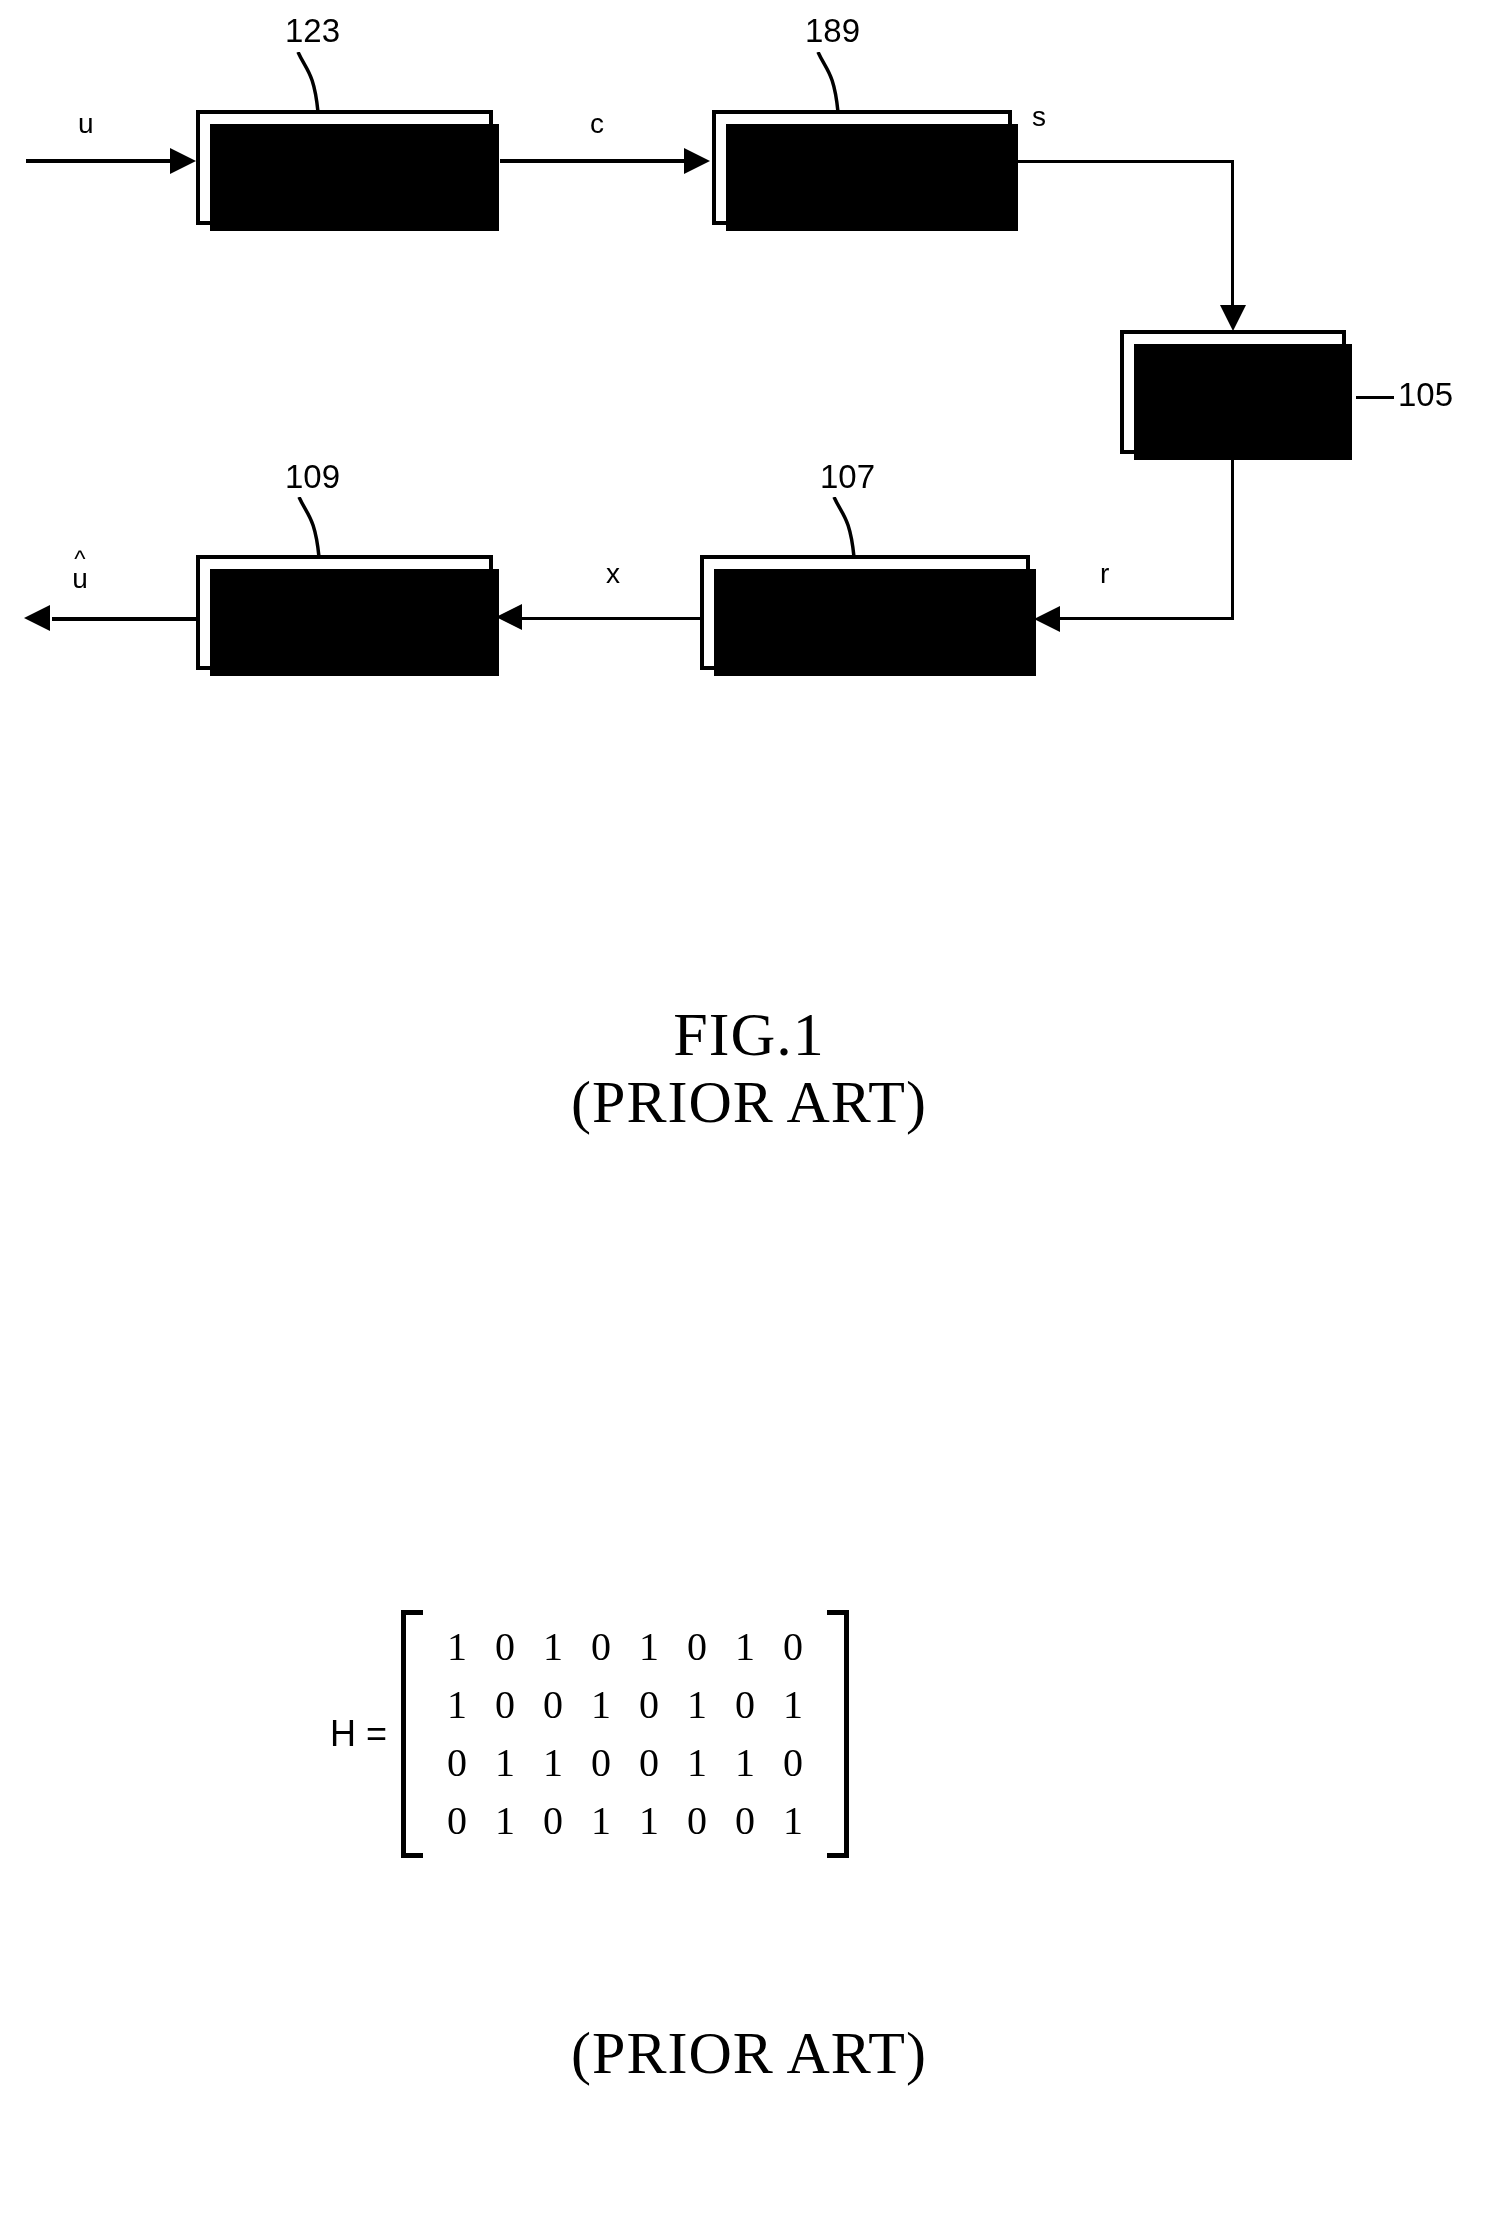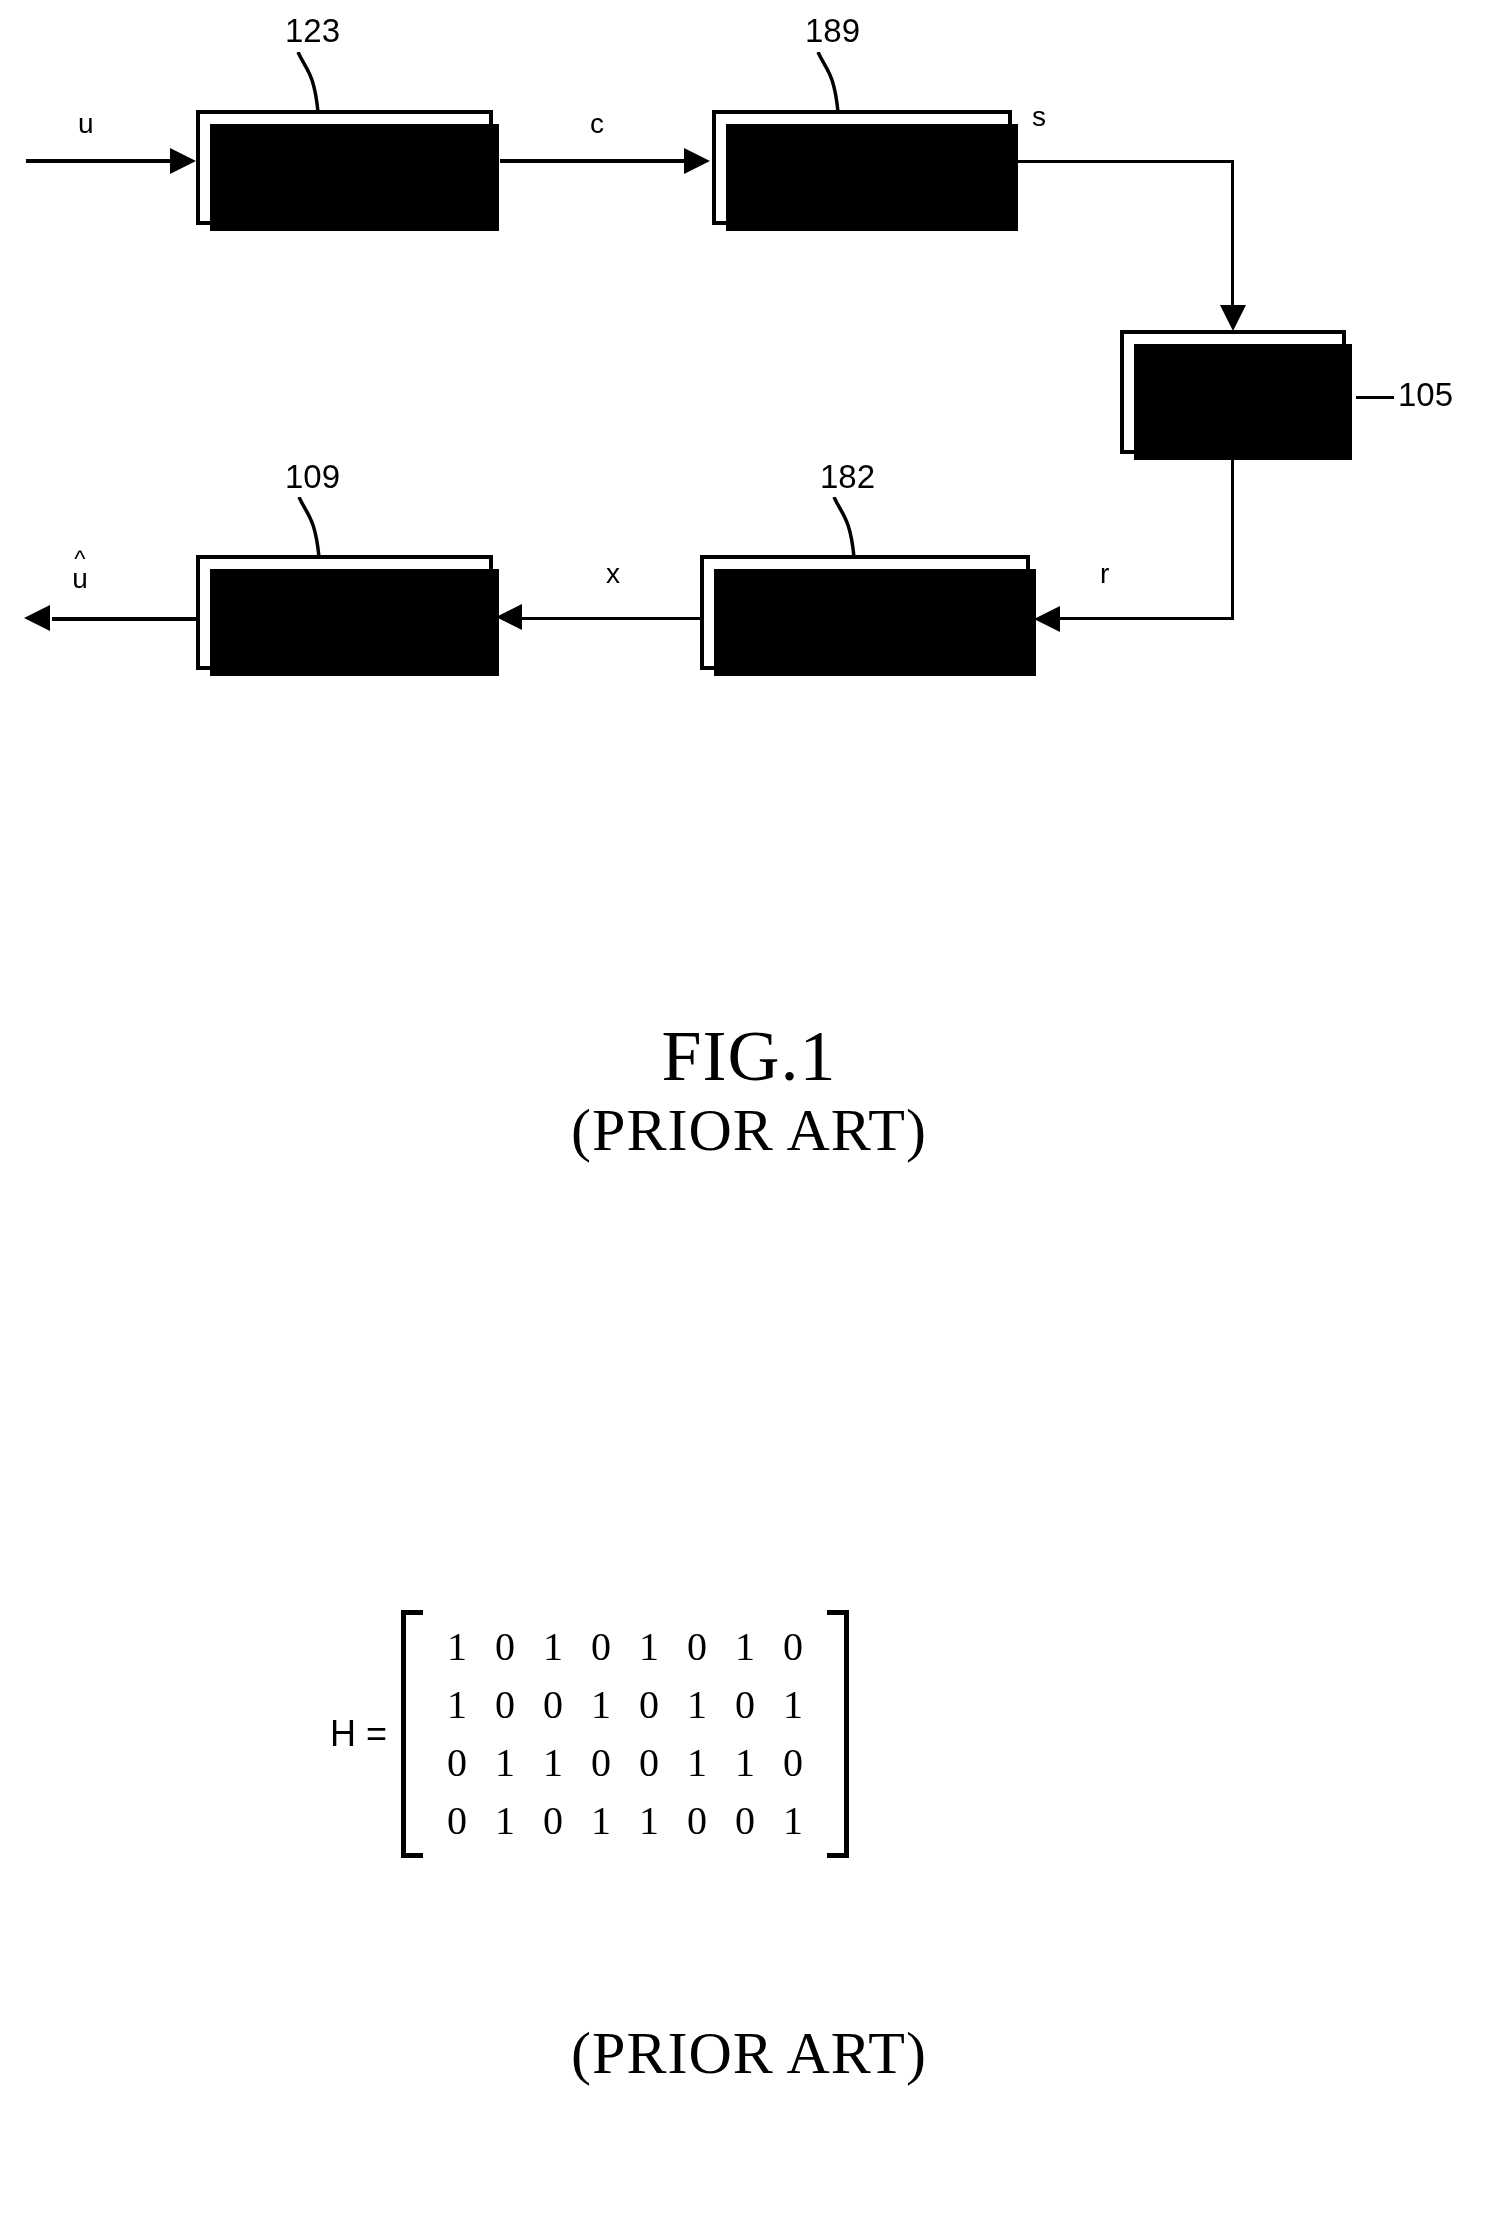--- a/index.html
+++ b/index.html
@@ -146,21 +146,21 @@
 
   
   .figcap {
     position: absolute;
     width: 100%;
     text-align: center;
     font-family: "Liberation Serif", serif;
     color: #000;
     line-height: 1.12;
   }
-  .figcap .l1 { display: block; font-size: 72px; letter-spacing: 1px; margin-top: 16px; }
+  .figcap .l1 { display: block; font-size: 62px; letter-spacing: 1px; }
   .figcap .l2 { display: block; font-size: 60px; letter-spacing: 1px; }
 
   
   .matrix-wrap {
     position: absolute;
     display: flex;
     align-items: center;
     z-index: 5;
   }
   .matrix-name {
@@ -241,21 +241,21 @@
 
   <div class="thinline-v" style="left:1231px; top:454px; height:166px;"></div>
   <div class="thinline-h" style="left:1060px; top:617px; width:174px;"></div>
   <div class="arrow-l" style="left:1034px; top:606px;"></div>
   <div class="sig" style="left:1100px; top:560px;">r</div>
 
   <div class="blk" style="left:700px; top:555px; width:330px; height:115px;">
     <span class="blk-label">DEMODULATOR</span>
   </div>
 
-  <div class="refnum" style="left:820px; top:460px;">182</div>
+  <div class="refnum" style="left:820px; top:460px;">107</div>
   <svg class="leader" style="left:826px; top:497px; width:60px; height:62px;" viewBox="0 0 60 62">
     <path d="M8 0 C 16 18, 24 20, 28 60" stroke="#000" stroke-width="3.5" fill="none"></path>
   </svg>
 
   <div class="sig" style="left:606px; top:560px;">x</div>
   <div class="thinline-h" style="left:520px; top:617px; width:180px;"></div>
   <div class="arrow-l" style="left:496px; top:604px;"></div>
 
   <div class="blk" style="left:196px; top:555px; width:297px; height:115px;">
     <span class="blk-label">DECODER</span>

